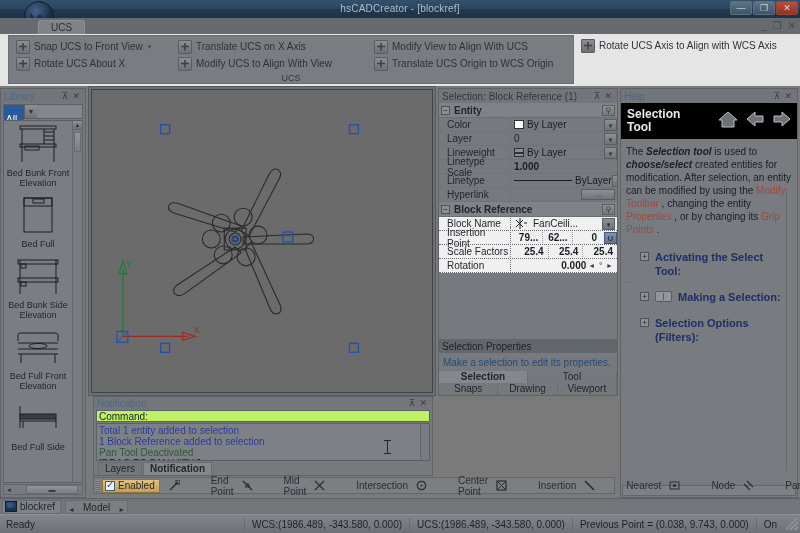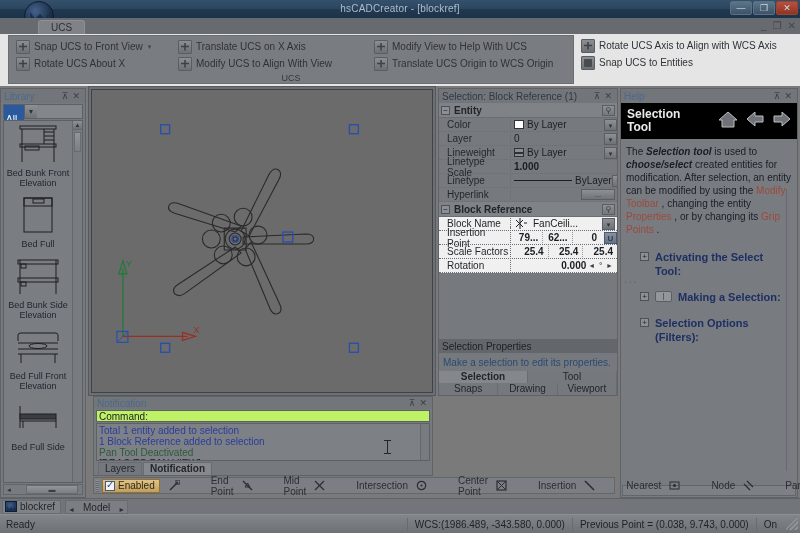--- a/index.html
+++ b/index.html
@@ -524,39 +524,35 @@
           </div>
           <div class="rb-item">
             <span class="rb-ico"></span>
             <span class="rb-label">Modify UCS to Align With View</span>
           </div>
         </div>
 
         <div class="rb-col" style="left:362px; width:210px;">
           <div class="rb-item">
             <span class="rb-ico"></span>
-            <span class="rb-label">Modify View to Help With UCS</span>
+            <span class="rb-label">Modify View to Align With UCS</span>
           </div>
           <div class="rb-item">
             <span class="rb-ico"></span>
             <span class="rb-label">Translate UCS Origin to WCS Origin</span>
           </div>
         </div>
 
         <div class="ribbon-panel-label">UCS</div>
       </div>
 
       <div class="rb-col" style="left:578px; top:3px; width:220px;">
         <div class="rb-item">
           <span class="rb-ico"></span>
           <span class="rb-label">Rotate UCS Axis to Align with WCS Axis</span>
-        </div>
-        <div class="rb-item">
-          <span class="rb-ico plain"></span>
-          <span class="rb-label">Snap UCS to Entities</span>
         </div>
       </div>
     </div>
   </div>
 
   <div class="edge-l"></div>
 
   <div class="library">
     <div class="panel-head">
       <span class="panel-title">Library</span>
@@ -999,18 +995,19 @@
     <span class="model-nav">
       <span class="model-arrow">◄</span>
       <span class="model-label">Model</span>
       <span class="model-arrow">►</span>
     </span>
   </div>
 
   <div class="statusbar">
     <span class="status-ready">Ready</span>
     <span class="status-cell">WCS:(1986.489, -343.580, 0.000)</span>
+    <span class="status-cell">UCS:(1986.489, -343.580, 0.000)</span>
     <span class="status-cell">Previous Point = (0.038, 9.743, 0.000)</span>
     <span class="status-cell">On</span>
     <span class="status-grip"></span>
   </div>
 
 </div>
 
 </body></html>

